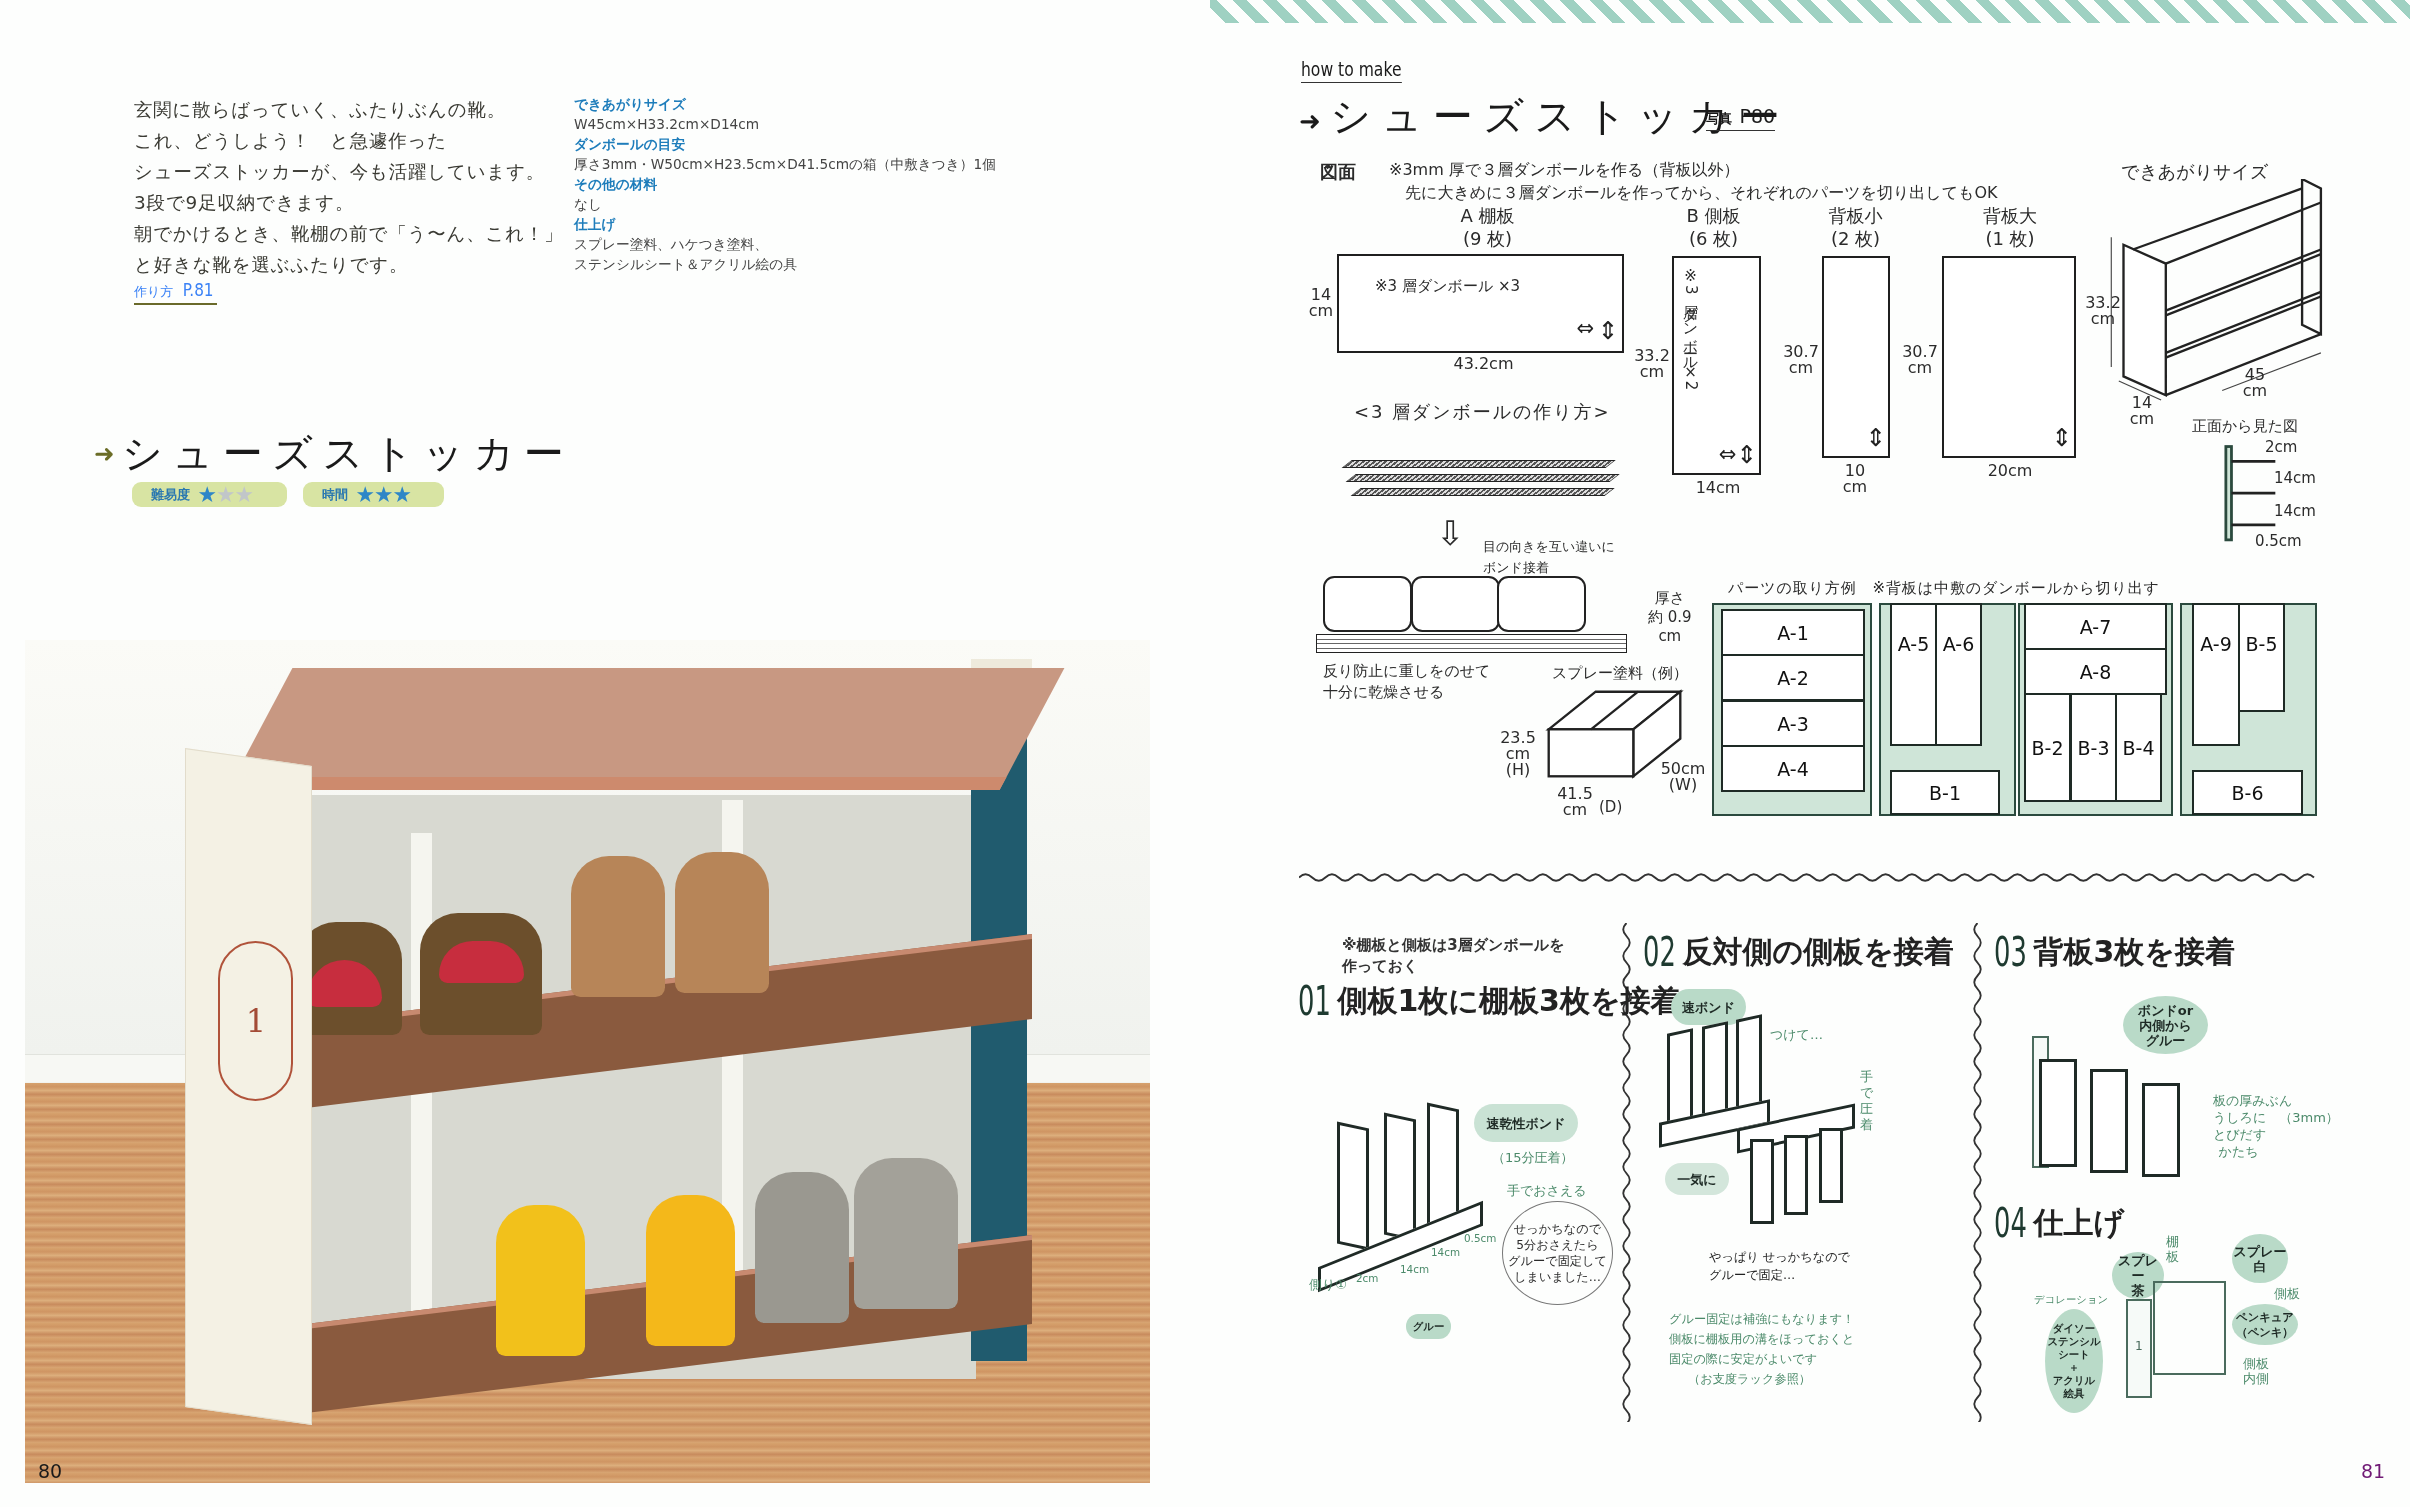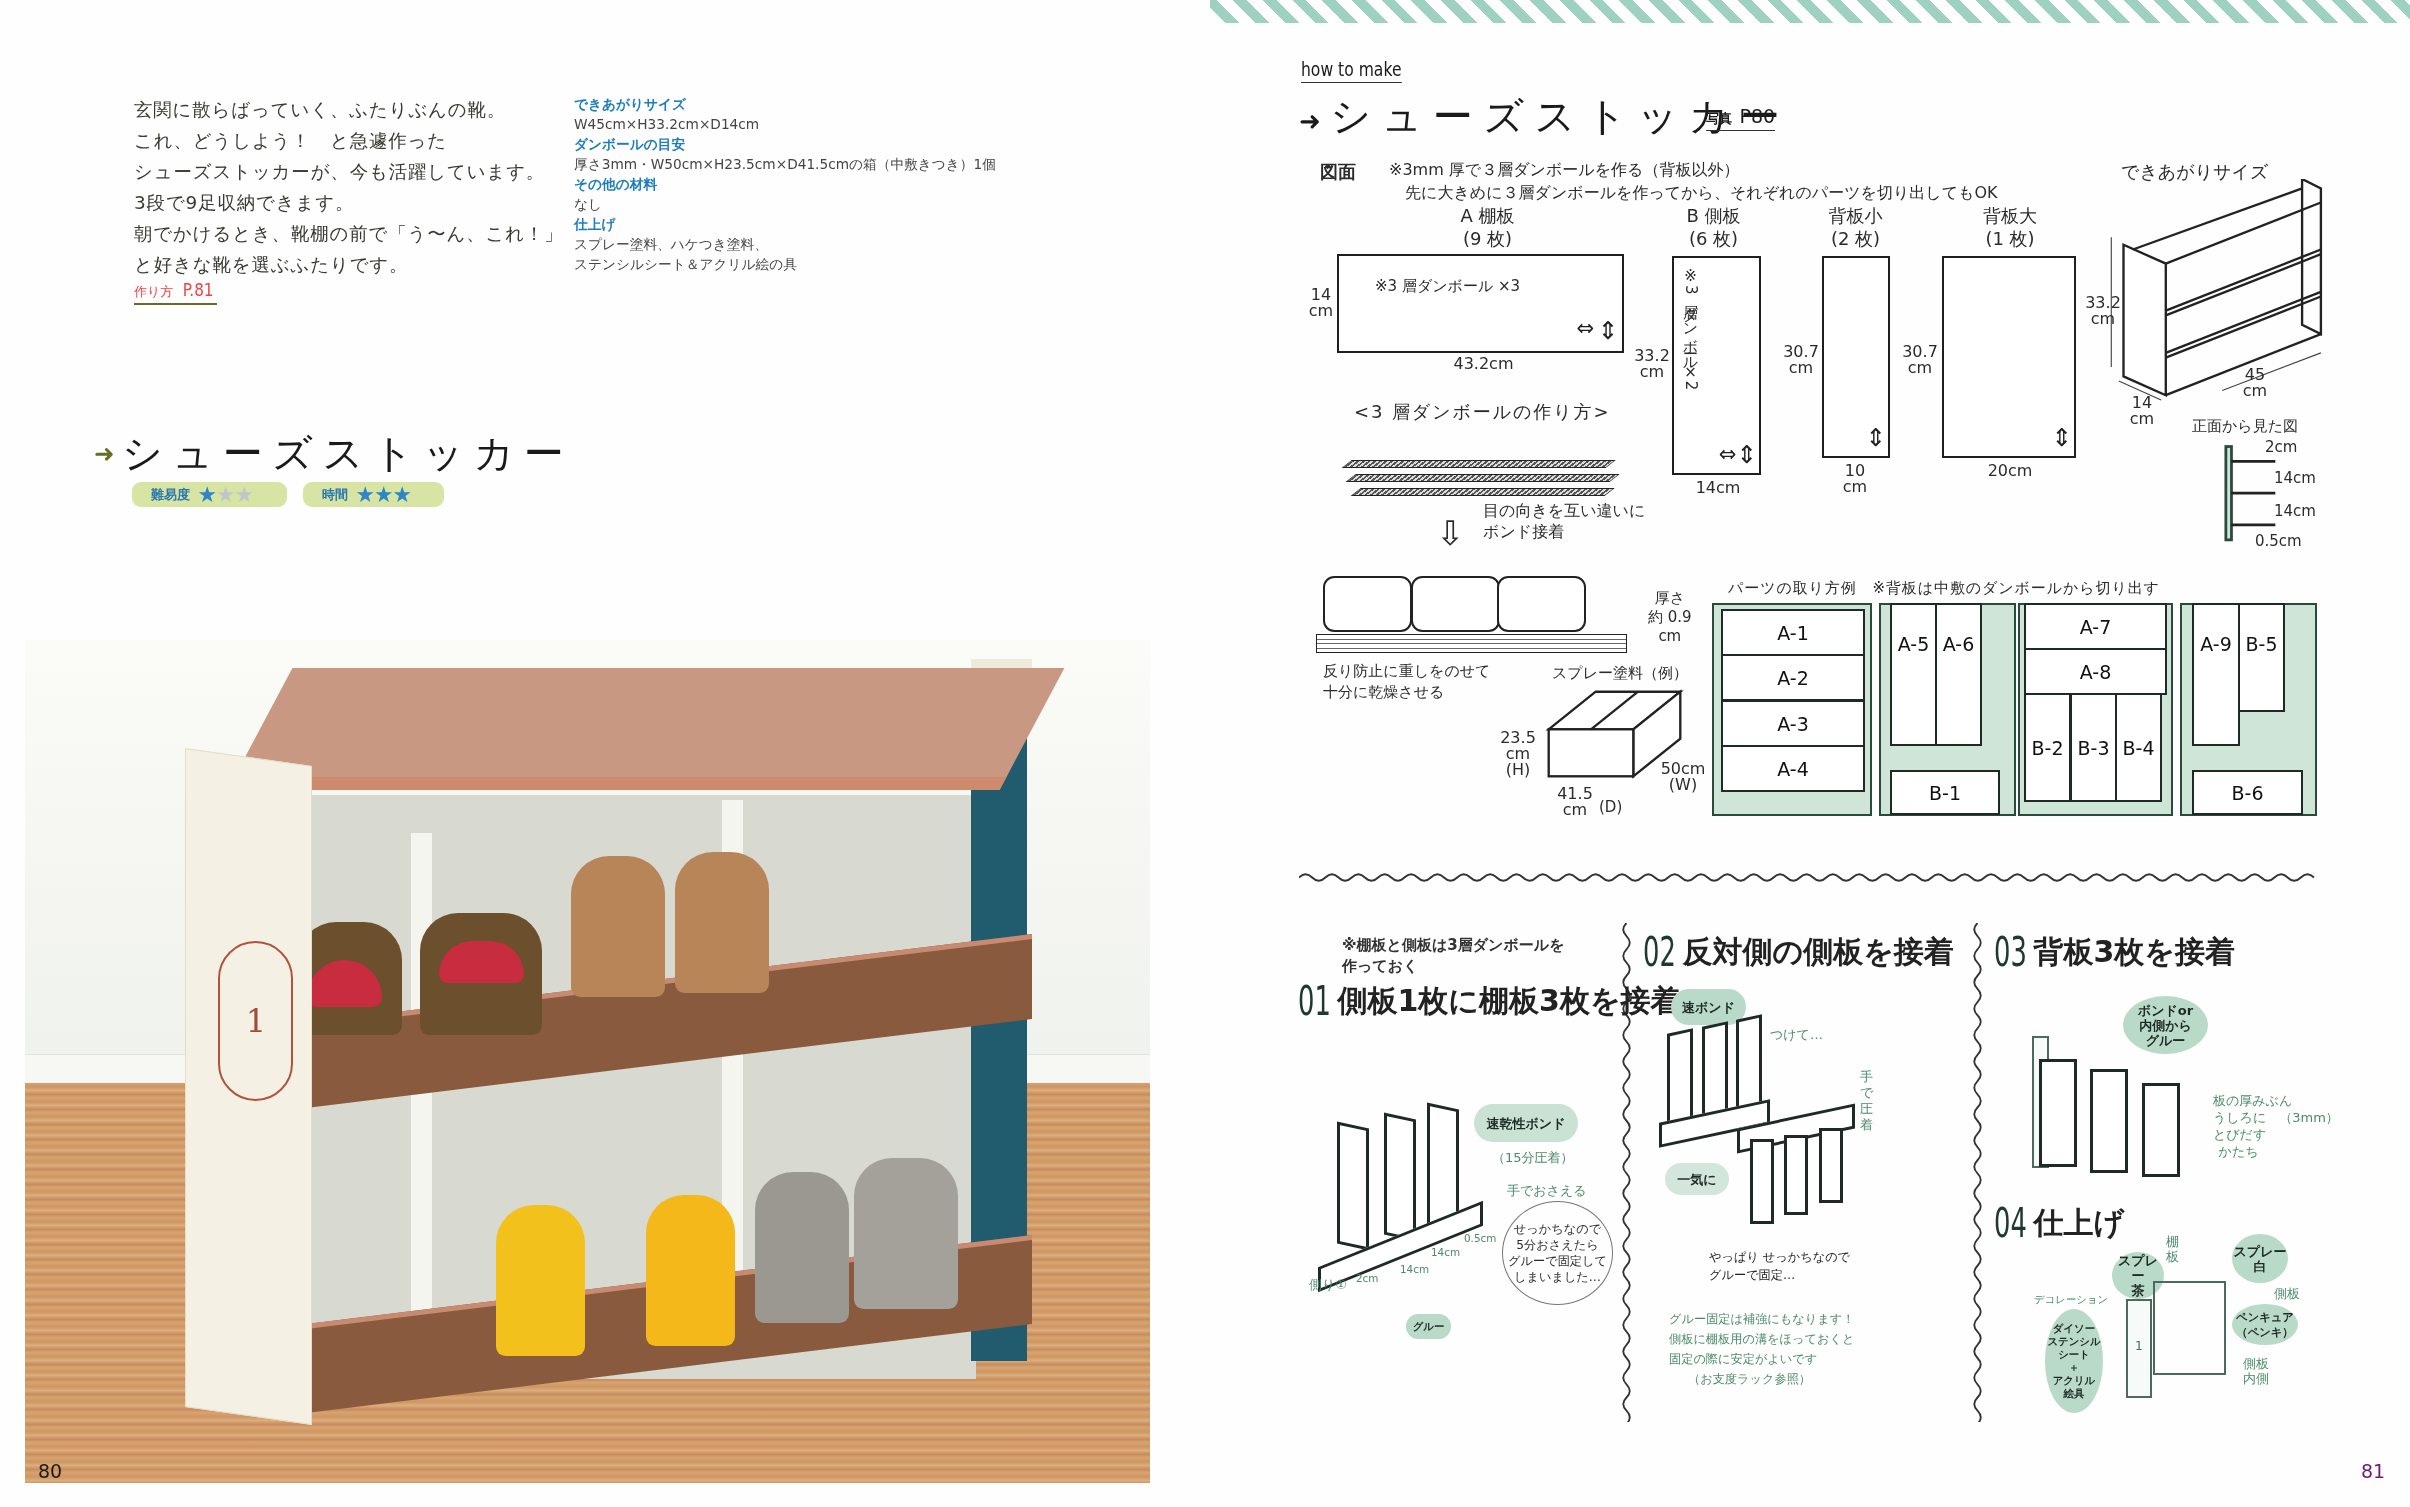--- a/index.html
+++ b/index.html
@@ -3,21 +3,21 @@
 <meta charset="utf-8">
 <style>
   * { box-sizing: border-box; margin: 0; padding: 0; }
   html, body { width: 2411px; height: 1508px; overflow: hidden; background: #fdfefd; }
   body { font-family: "DejaVu Sans", sans-serif; color: #2b2b2b; position: relative; }
   .abs { position: absolute; }
 
   
   .intro { left: 134px; top: 94px; width: 405px; font-size: 18.4px; line-height: 31px; color: #3a3a33; letter-spacing: 0.9px; }
   .intro .line { white-space: nowrap; }
-  .howto-link { left: 134px; top: 280px; font-size: 17px; color: #ef4444; border-bottom: 2.8px solid #6a6a2a; padding: 0 3.8px 1.9px 0; font-family: "DejaVu Sans Condensed", "DejaVu Sans", sans-serif; }
+  .howto-link { left: 134px; top: 280px; font-size: 17px; color: #3b82f6; border-bottom: 2.8px solid #6a6a2a; padding: 0 3.8px 1.9px 0; font-family: "DejaVu Sans Condensed", "DejaVu Sans", sans-serif; }
   .howto-link .small { font-size: 13px; margin-right: 9.4px; }
   .specs { left: 574px; top: 94px; width: 433px; font-size: 13.7px; line-height: 20px; color: #444; }
   .specs .label { color: #1e7dbb; font-weight: bold; }
   .title-left { left: 94px; top: 426px; font-size: 40px; letter-spacing: 9.4px; color: #1a1a1a; font-weight: 300; display: flex; align-items: center; }
   .arrow-olive { color: #6b6d27; font-size: 24.5px; margin-right: 7.5px; letter-spacing: 0; }
   .badge { top: 482px; height: 25.4px; background: #d8e4a3; border-radius: 9px; display: flex; align-items: center; padding: 0 9.4px 0 19px; font-size: 13px; font-weight: bold; color: #2a78b0; }
   .badge .stars { margin-left: 7.5px; font-size: 21.7px; letter-spacing: -0.9px; }
   .star-on { color: #2e86c7; }
   .star-off { color: #c1c6c9; }
 
@@ -54,21 +54,21 @@
   .note2 { left: 1405px; top: 183px; font-size: 16px; }
   .part-head { font-size: 18px; text-align: center; line-height: 22.6px; }
   .box { position: absolute; border: 2.8px solid #1f1f1f; background: #fff; }
   .dim { position: absolute; font-size: 16px; text-align: center; line-height: 16px; }
   .grain { position: absolute; font-size: 21px; color: #222; }
   .panel-text { font-size: 15px; }
 
   .howto-3layer { left: 1354px; top: 400px; font-size: 18px; letter-spacing: 1.9px; }
   .layer { position: absolute; height: 7.5px; background: repeating-linear-gradient(90deg,#555 0 2.8px,#ddd 2.8px 5.6px); border: 1.9px solid #222; transform: skewX(-52deg); }
   .arrow-down { left: 1436px; top: 513px; font-size: 34px; }
-  .bond-text { left: 1483px; top: 500px; font-size: 16px; line-height: 21px; font-family: Liberation Serif, serif; }
+  .bond-text { left: 1483px; top: 536px; font-size: 13px; line-height: 21px; font-family: Liberation Serif, serif; }
   .weight-note { left: 1323px; top: 661px; font-size: 15px; line-height: 21px; }
   .thick-note { left: 1648px; top: 589px; font-size: 15px; line-height: 19px; text-align: center; }
   .box-title { left: 1552px; top: 664px; font-size: 15px; }
   .bottle { position: absolute; width: 89px; height: 56px; border: 2.8px solid #222; border-radius: 11.3px; background: #fff; }
   .corrugated { position: absolute; height: 19px; border: 1.9px solid #222; background: repeating-linear-gradient(180deg,#fff 0 3.8px,#666 3.8px 4.7px); }
 
   .cut-title { left: 1728px; top: 579px; font-size: 15px; letter-spacing: 0.9px; }
   .sheet { position: absolute; background: #cfe5d8; border: 2.8px solid #2b4a3e; }
   .piece { position: absolute; background: #fff; border: 2.8px solid #1e2a25; display: flex; align-items: center; justify-content: center; font-size: 19px; color: #111; }
 

